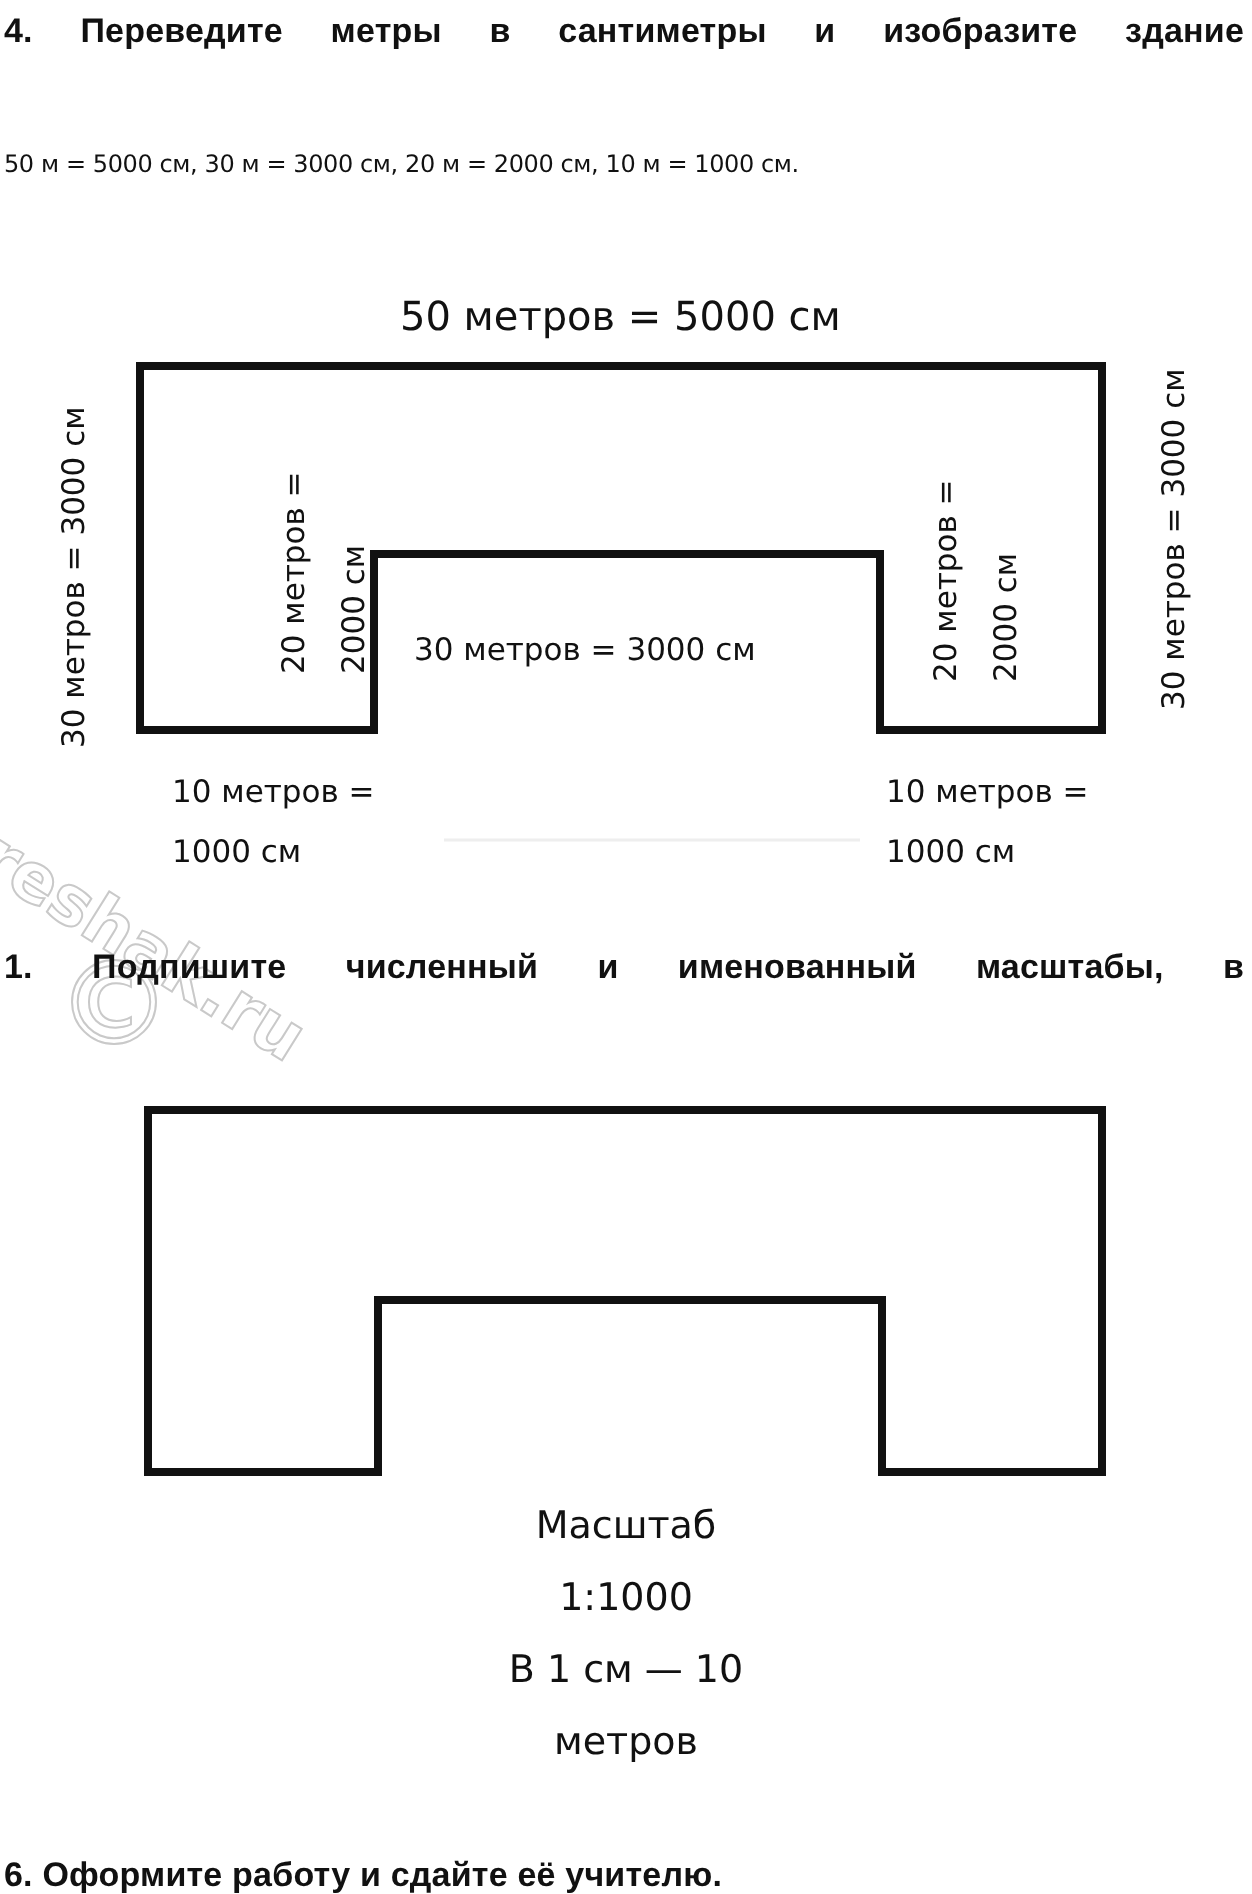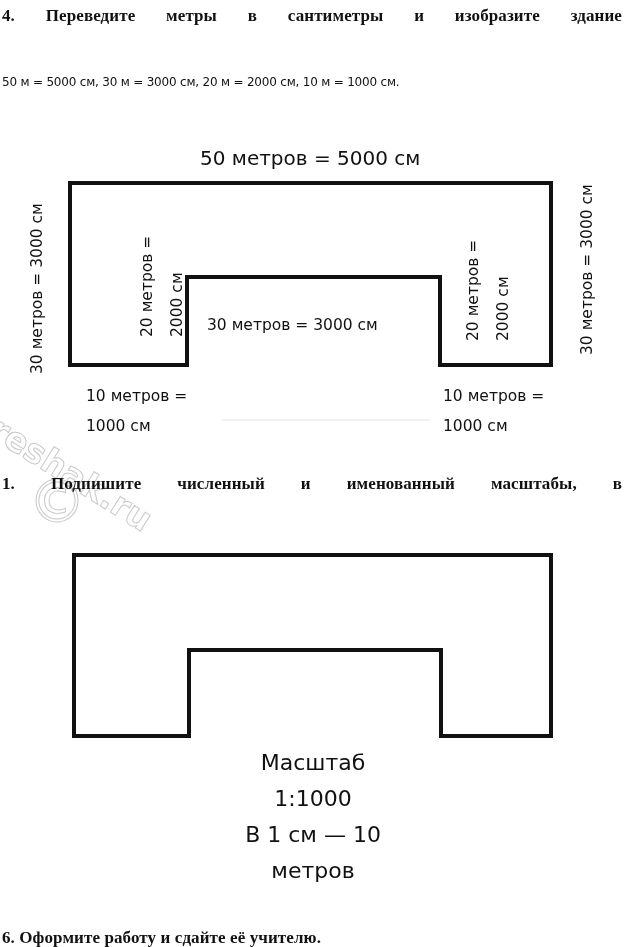--- a/index.html
+++ b/index.html
@@ -10,21 +10,21 @@
   body {
     width: 626px;
     height: 947px;
     position: relative;
     overflow: hidden;
     font-family: "DejaVu Sans", sans-serif;
     color: #111111;
   }
   .abs { position: absolute; }
   .task-title {
-    font-family: Liberation Serif, serif;
+    font-family: Liberation Sans, sans-serif;
     font-weight: bold;
     font-size: 17px;
     line-height: 32px;
     text-align: justify;
     text-align-last: left;
     letter-spacing: 0.1px;
   }
   .plain {
     font-family: "DejaVu Sans", sans-serif;
     font-size: 12px;
@@ -37,21 +37,21 @@
     white-space: nowrap;
     line-height: 18px;
   }
   .vert {
     transform-origin: 0 0;
     transform: rotate(-90deg);
     white-space: nowrap;
   }
   .scale-text {
     font-family: "DejaVu Sans", sans-serif;
-    font-size: 22px;
+    font-size: 19px;
     text-align: center;
     white-space: nowrap;
   }
   svg { position: absolute; left: 0; top: 0; }
   .wm {
     font-family: "DejaVu Sans", sans-serif;
     font-size: 40px;
     font-weight: bold;
     color: transparent;
     -webkit-text-stroke: 1px #c9c9c9;

